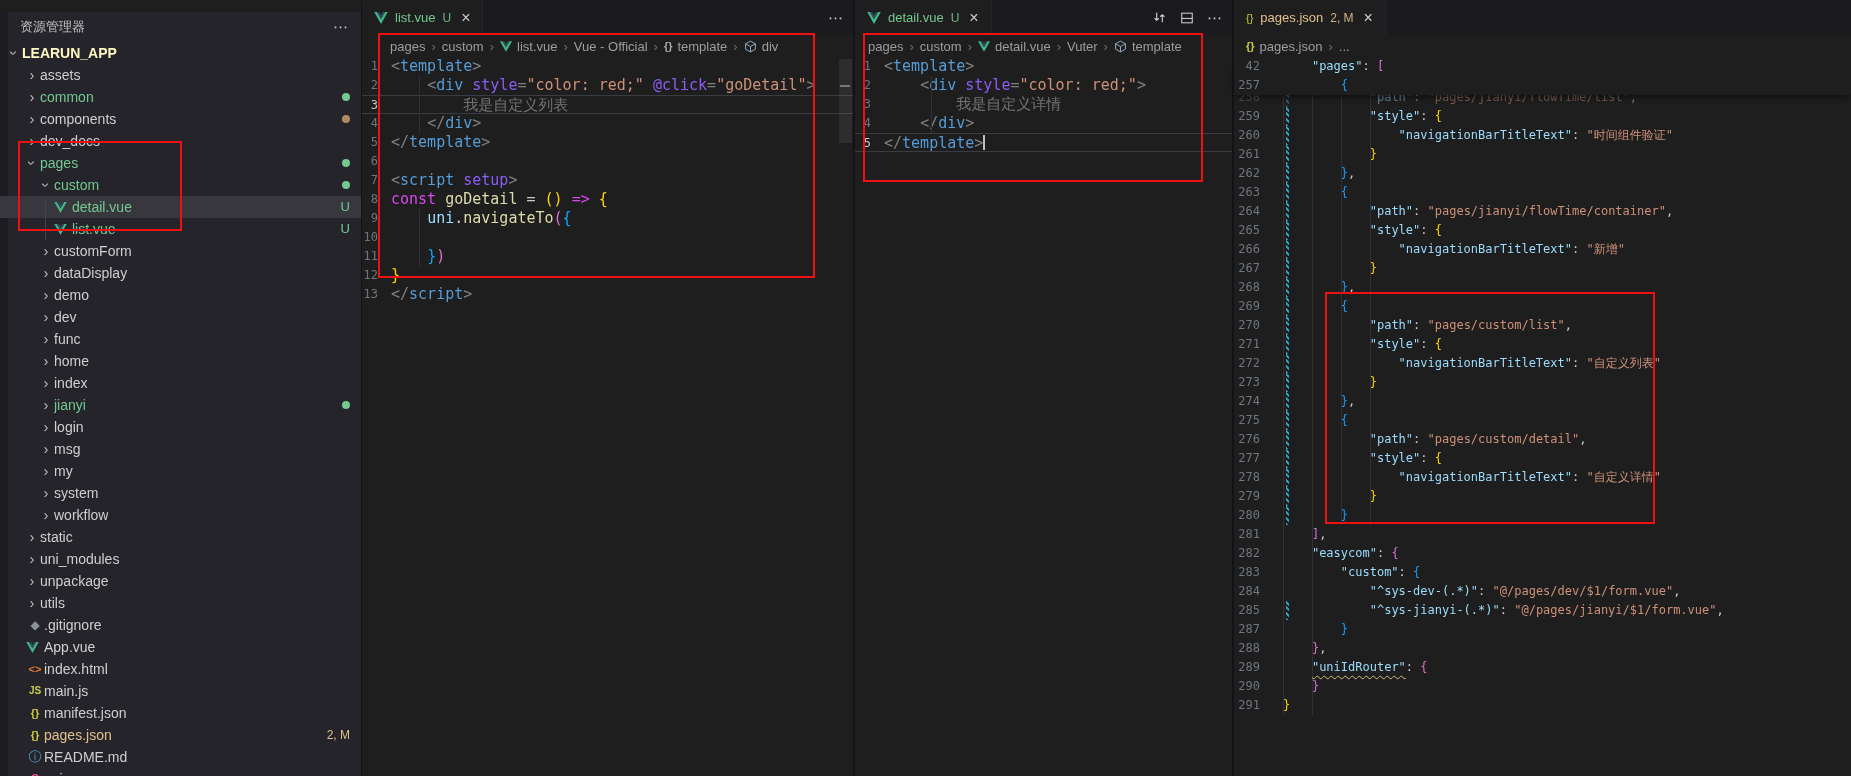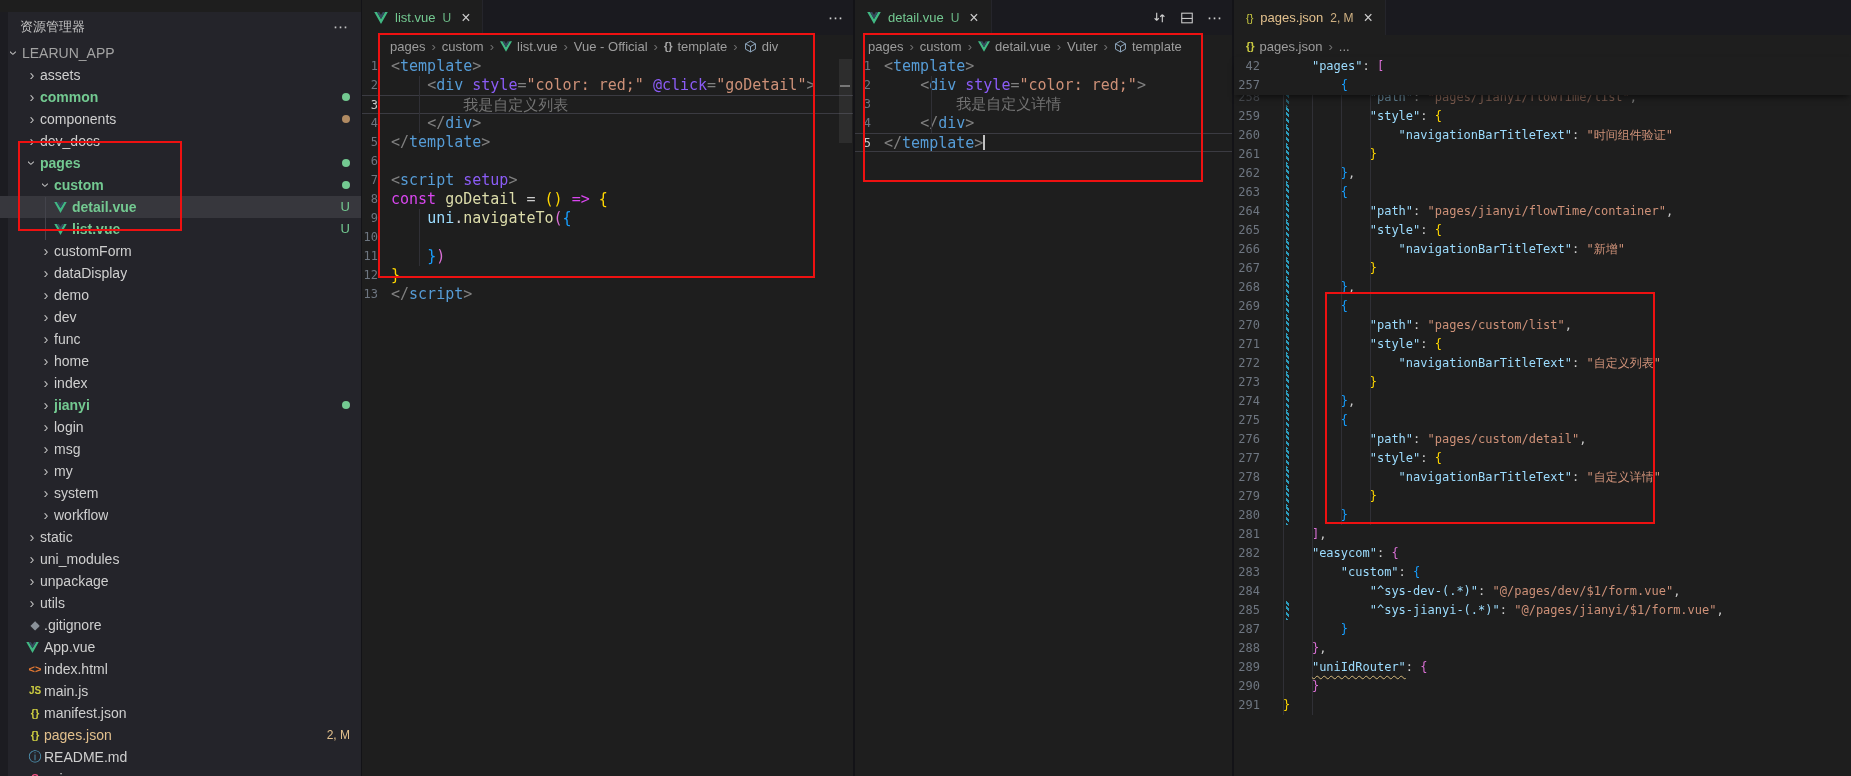--- a/index.html
+++ b/index.html
@@ -14,23 +14,23 @@
               padding-left:20px; font-size:13px; color:#c3c3c3; }
   .sb-title .dots { position:absolute; right:14px; top:0; font-size:15px; color:#c3c3c3; cursor:pointer; }
   .tree { position:absolute; left:0; top:30px; width:100%; }
   .trow { position:relative; height:22px; line-height:22px; display:flex; align-items:center;
           font-size:14px; color:#cfcfcf; cursor:pointer; padding-right:12px; }
   .trow.sel { background:#37373d; }
   .trow .twist { width:16px; font-size:15px; color:#bdbdbd; text-align:center; flex:none; }
   .twist.open { transform:rotate(90deg); }
   .trow .fico { width:18px; flex:none; text-align:center; font-size:11px; font-weight:bold; }
   .trow .lbl { white-space:nowrap; overflow:hidden; }
-  .trow.green .lbl { color:#73c991;font-weight:bold; }
+  .trow.green .lbl { color:#73c991; }
   .trow.yellow .lbl { color:#e2c08d; }
-  .trow.bold .lbl { font-weight:normal; color:#a3a3a3; }
+  .trow.bold .lbl { font-weight:bold; color:#fef9c3; }
   .trow .badge { margin-left:auto; flex:none; font-size:12px; }
   .badge.dot { width:8px; height:8px; border-radius:50%; }
   .badge.dot.g { background:#73c991; }
   .badge.dot.t { background:#b08a62; }
   .badge.u { color:#73c991; font-size:13px; }
   .badge.m { color:#e2c08d; font-size:12px; }
   .tree-guide { position:absolute; left:45px; top:185px; width:1px; height:43px; background:#43434b; }
 
   
   .pane { position:absolute; top:0; height:776px; background:#1e1e1e; }

